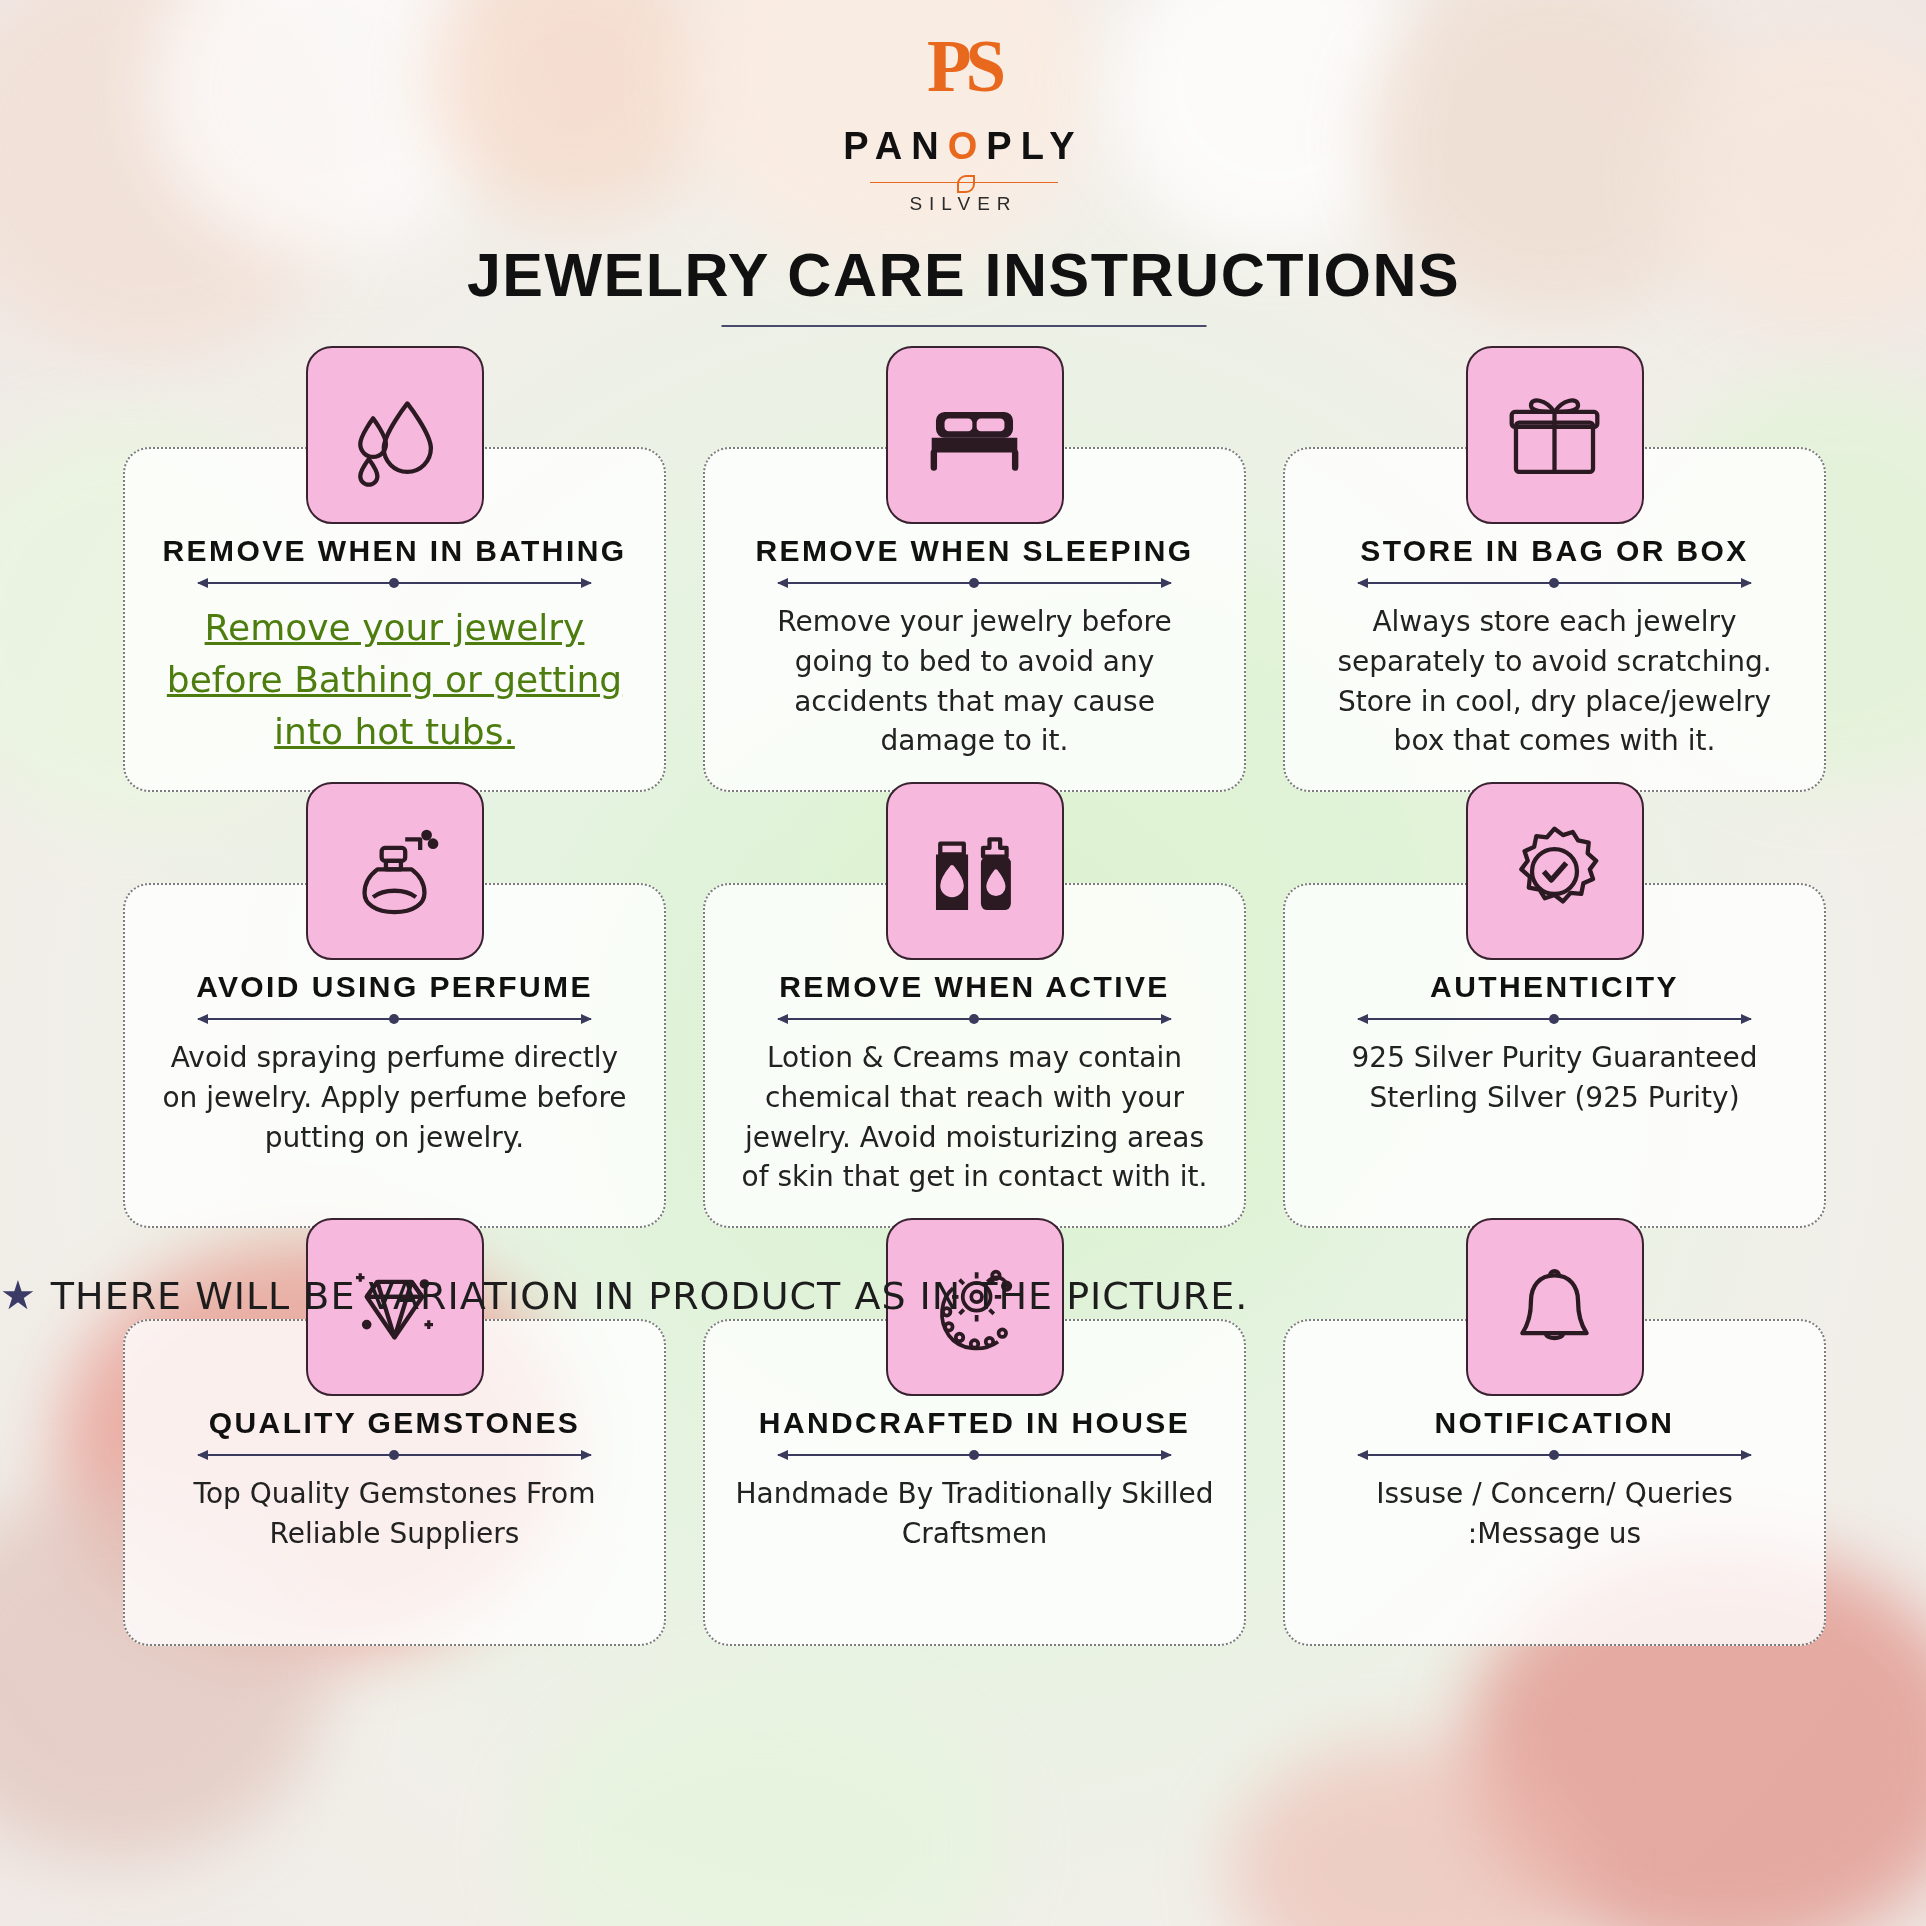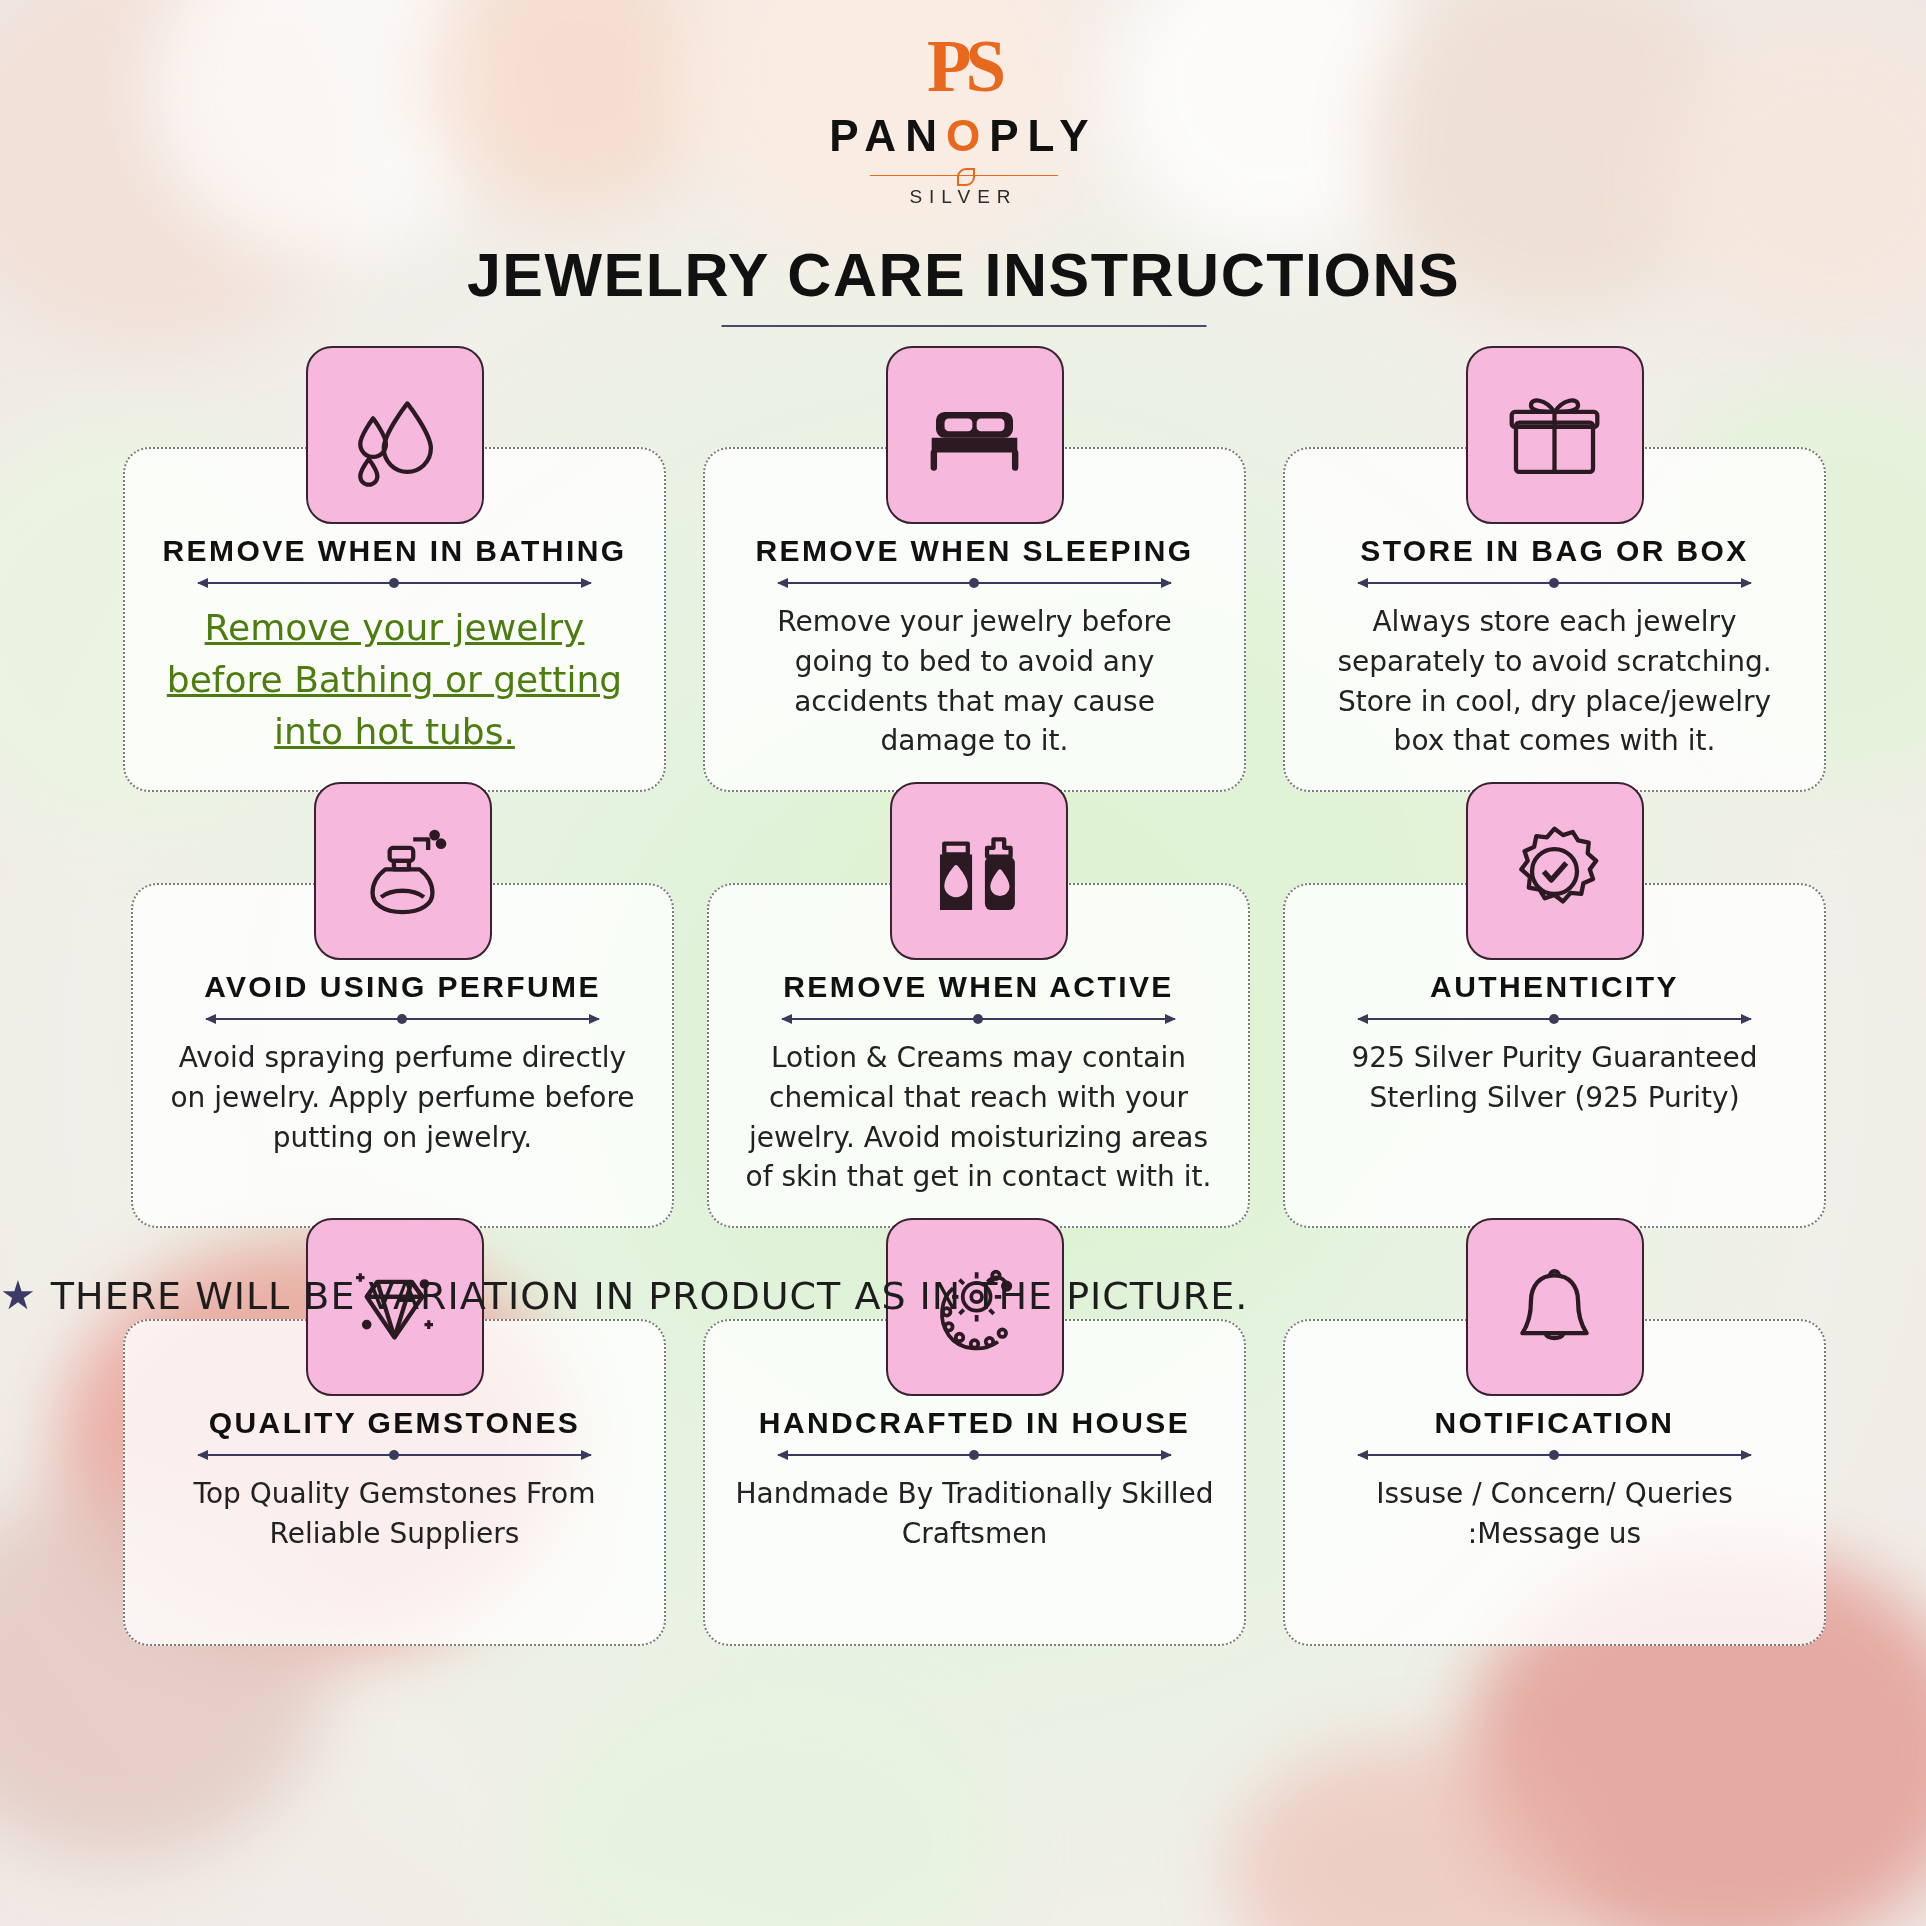--- a/index.html
+++ b/index.html
@@ -13,21 +13,21 @@
   #bg{position:absolute;inset:0;z-index:0;overflow:hidden;
       background:
         radial-gradient(circle at 50% 55%, #d8f2cf 0%, #e7f3e2 38%, #f1efe9 62%, #efe7e4 100%);
   }
   .blob{position:absolute;border-radius:50%;filter:blur(34px);opacity:.85;}
   
   #page{position:relative;z-index:2;width:1927px;height:1360px;}
 
   .logo-wrap{position:absolute;left:0;right:0;top:30px;text-align:center;}
   .logo-mark{font-size:73px;color:#e8691e;font-family:"Liberation Serif",serif;letter-spacing:-6px;line-height:73px;font-weight:700;}
-  .logo-name{font-size:44px;letter-spacing:9px;color:#111;font-weight:700;margin-top:8px;}
+  .logo-name{font-size:38px;letter-spacing:9px;color:#111;font-weight:700;margin-top:22px;}
   .logo-name .o{color:#e8691e;}
   .logo-rule{width:188px;height:1px;background:#e8691e;margin:14px auto 0;position:relative;}
   .logo-rule:after{content:"";position:absolute;left:50%;top:-7px;width:14px;height:14px;margin-left:-7px;
      border:2px solid #e8691e;border-radius:50% 0 50% 0;background:transparent;}
   .logo-sub{font-size:19px;letter-spacing:7px;color:#2b2b2b;margin-top:10px;}
 
   .title{position:absolute;left:0;right:0;top:240px;text-align:center;
      font-size:61px;font-weight:700;letter-spacing:1.5px;color:#111;}
   .title-rule{position:absolute;left:50%;transform:translateX(-50%);top:325px;width:485px;height:2px;background:#4a4a6a;}
 
@@ -148,21 +148,21 @@
         </div>
         <div class="c-title">STORE IN BAG OR BOX</div>
         <div class="c-rule">
             <span class="l"></span>
             <span class="r"></span>
           </div>
         <div class="c-body">Always store each jewelry separately to avoid scratching. Store in cool, dry place/jewelry box that comes with it.</div>
       </div>
     </div>
 
-    <div class="row r2" style="margin-top:91px;margin-left:8px;">
+    <div class="row r2" style="margin-top:91px;">
 
       <div class="card">
         <div class="icon-box">
           <svg viewBox="0 0 100 100" fill="none" stroke="#2b1a22" stroke-width="4" stroke-linejoin="round">
             <path d="M34 48 c-8 6 -12 14 -12 22 0 10 10 18 28 18 s28 -8 28 -18 c0 -8 -4 -16 -12 -22 z"></path>
             <rect x="38" y="28" width="22" height="12" rx="3"></rect>
             <path d="M42 40 h14 v8 h-14 z"></path>
             <path d="M60 20 h14 v10"></path>
             <circle cx="80" cy="16" r="3" fill="#2b1a22"></circle>
               <circle cx="86" cy="24" r="3" fill="#2b1a22"></circle>

